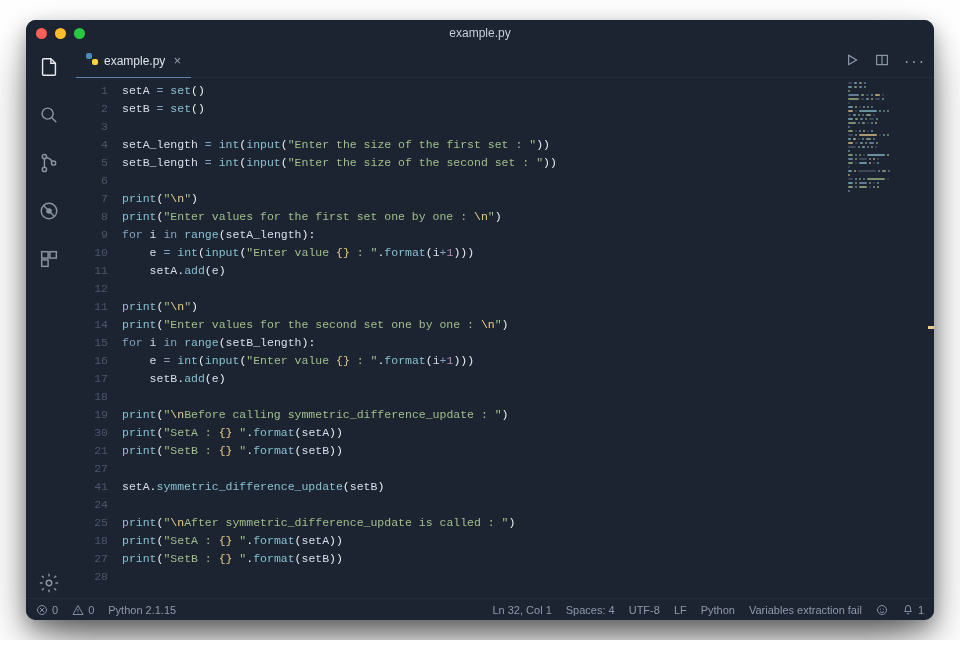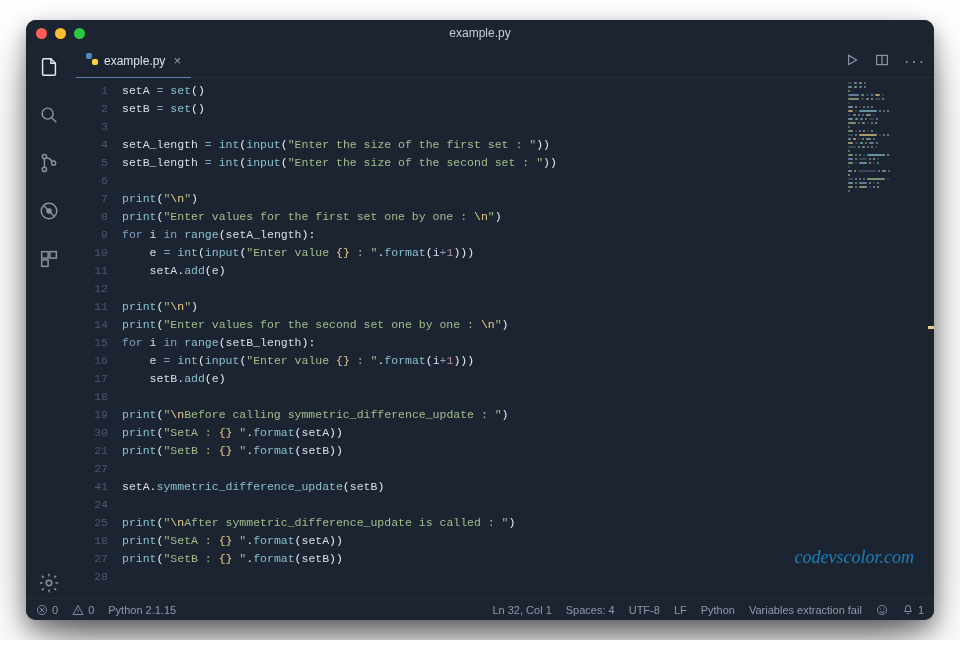--- a/index.html
+++ b/index.html
@@ -436,21 +436,20 @@
             <span class="seg c1" style="width: 2px;"></span>
             <span class="seg c2" style="width: 2px;"></span>
             <span class="seg c5" style="width: 2px;"></span>
           </div>
           <div class="mline">
             <span class="seg c4" style="width: 2px;"></span>
           </div>
         </div>
       <div class="scroll-mark"></div>
 
-      <div class="watermark">codevscolor.com</div>
     </div>
   </div>
 
   <div class="statusbar">
     <div class="left">
       <span class="stat">
         <svg viewBox="0 0 24 24">
             <circle cx="12" cy="12" r="9"></circle>
             <line x1="8" y1="8" x2="16" y2="16"></line>
             <line x1="16" y1="8" x2="8" y2="16"></line>

